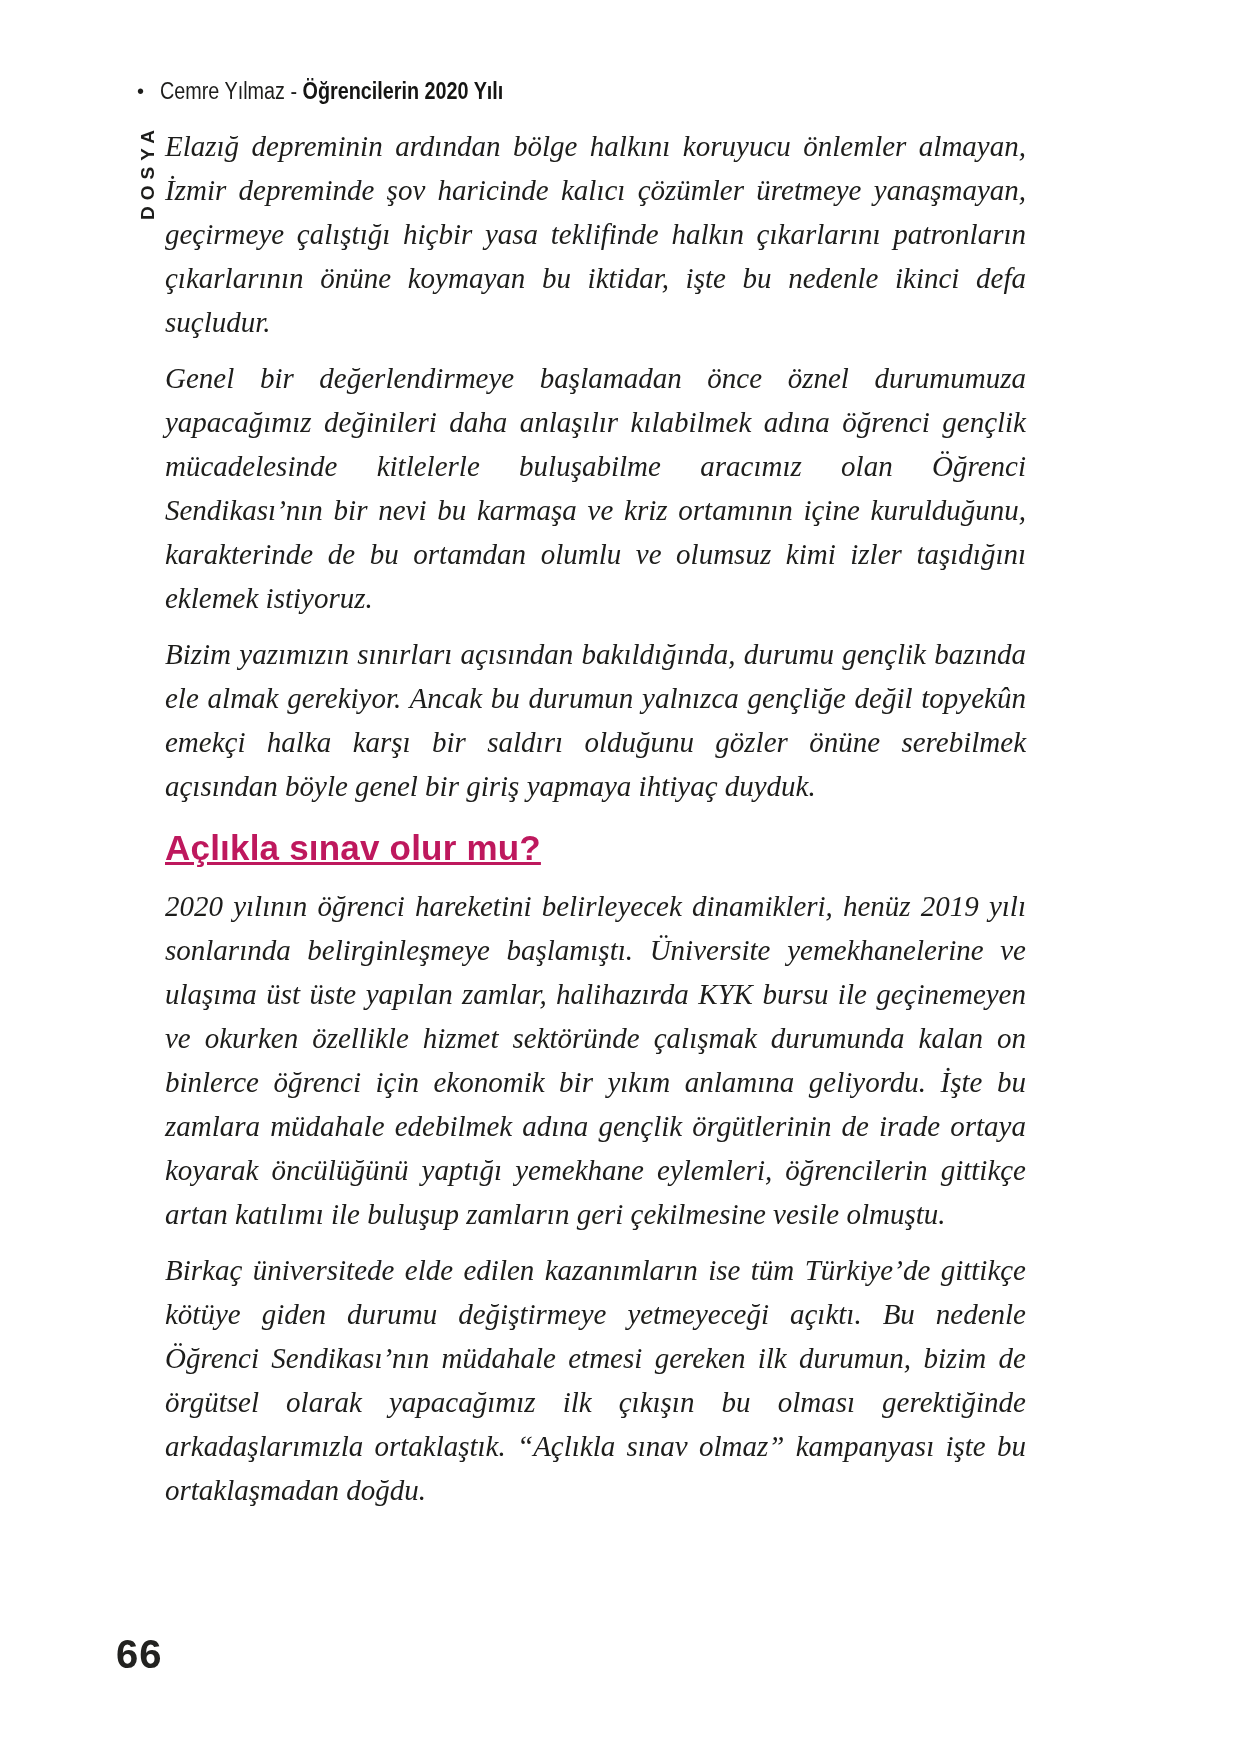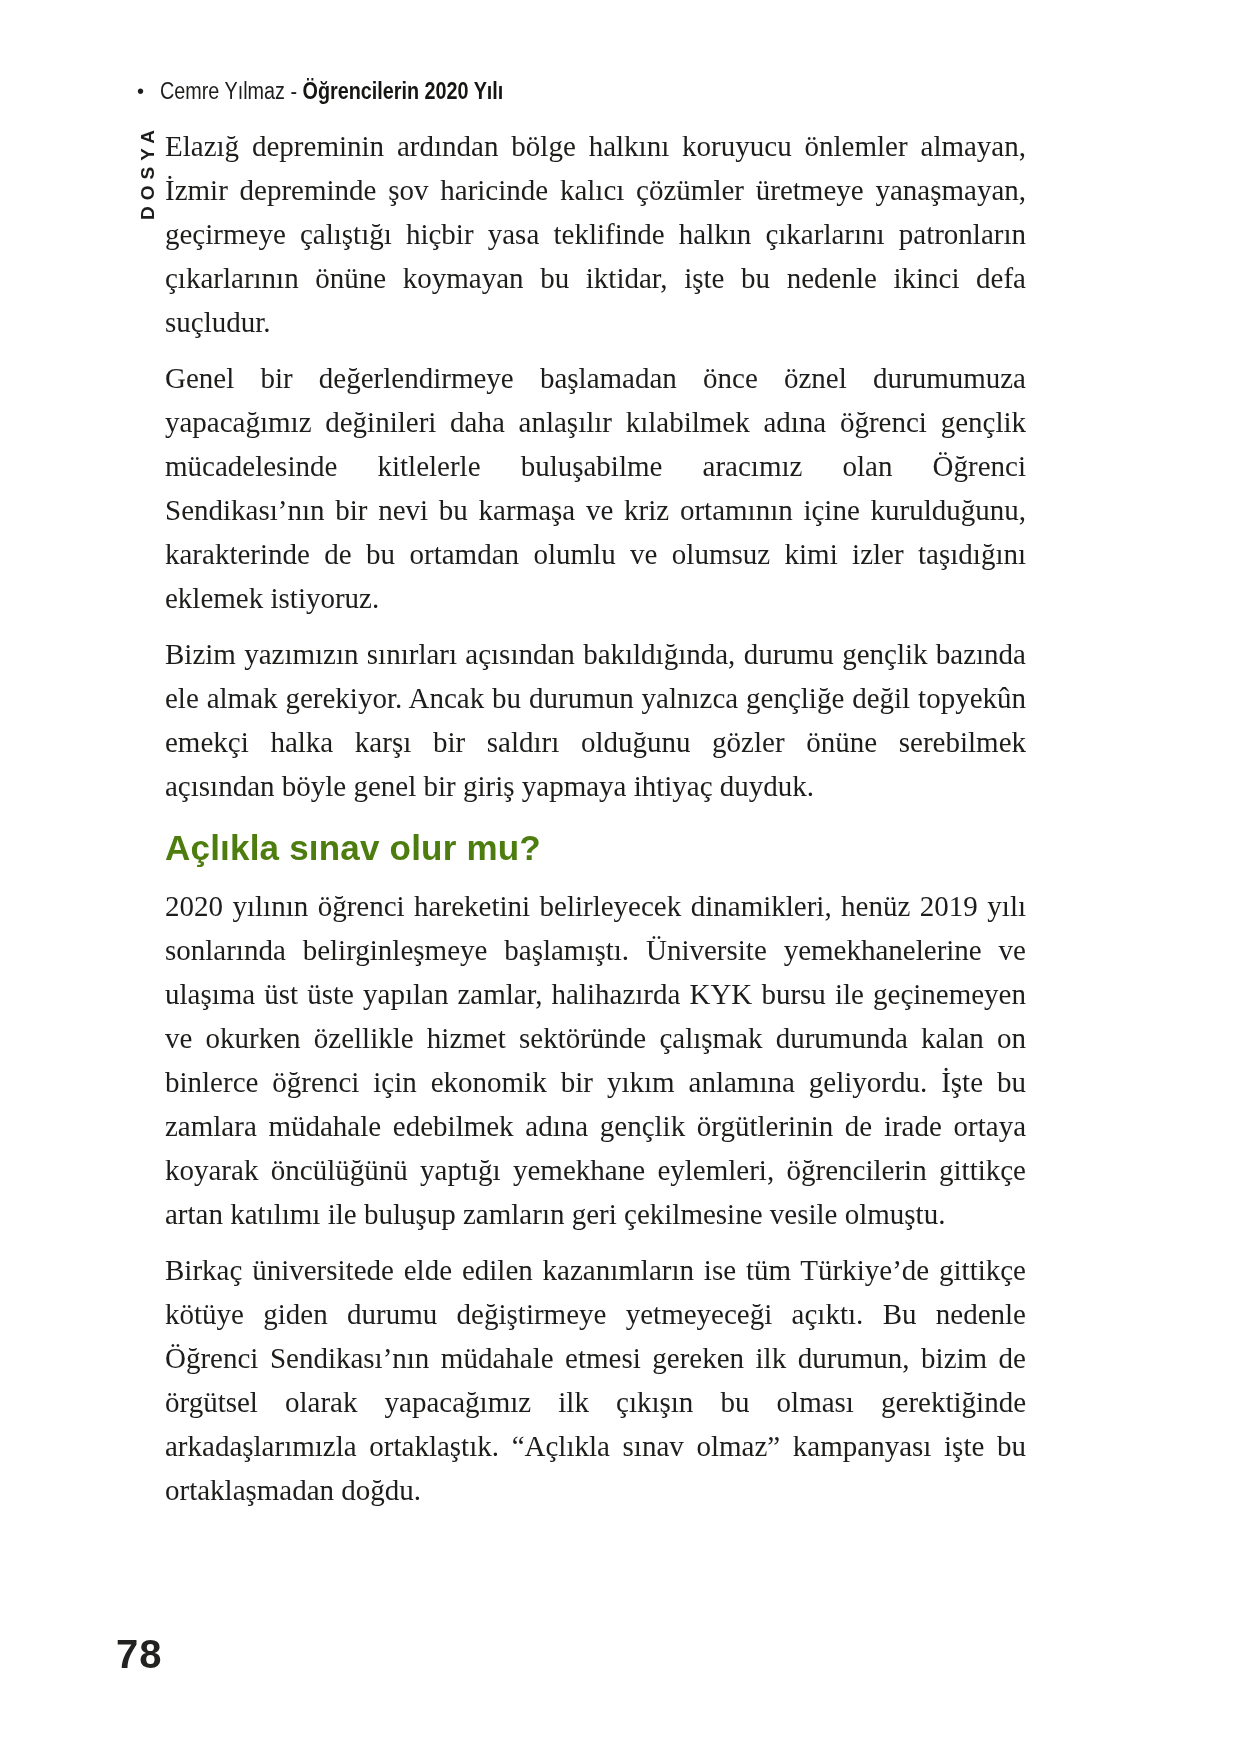--- a/index.html
+++ b/index.html
@@ -74,29 +74,31 @@
   }
   .body-column p {
     margin: 0 16px 12px 0;
     font-size: 29px;
     line-height: 44px;
     text-align: justify;
     text-justify: inter-word;
     hyphens: auto;
     -webkit-hyphens: auto;
     color: #1d1d1b;
+    font-style: italic;
   }
   .section-heading {
     margin: 18px 0 14px 0;
     font-family: "Liberation Sans", sans-serif;
     font-weight: 700;
     font-size: 35px;
     line-height: 44px;
     letter-spacing: 0.2px;
-    color: #4d7c0f;
+    color: #be185d;
+    text-decoration: underline;
   }
   
   .page-number {
     position: absolute;
     left: 116px;
     top: 1632px;
     font-family: "Liberation Sans", sans-serif;
     font-weight: 600;
     font-size: 40px;
     letter-spacing: 1px;
@@ -117,15 +119,15 @@
 
   <div class="body-column">
     <p>Elazığ depreminin ardından bölge halkını koruyucu önlemler almayan, İzmir depreminde şov haricinde kalıcı çözümler üretmeye yanaşmayan, geçirmeye çalıştığı hiçbir yasa teklifinde halkın çıkarlarını patronların çıkarlarının önüne koymayan bu iktidar, işte bu nedenle ikinci defa suçludur.</p>
     <p>Genel bir değerlendirmeye başlamadan önce öznel durumumuza yapacağımız değinileri daha anlaşılır kılabilmek adına öğrenci gençlik mücadelesinde kitlelerle buluşabilme aracımız olan Öğrenci Sendikası’nın bir nevi bu karmaşa ve kriz ortamının içine kurulduğunu, karakterinde de bu ortamdan olumlu ve olumsuz kimi izler taşıdığını eklemek istiyoruz.</p>
     <p>Bizim yazımızın sınırları açısından bakıldığında, durumu gençlik bazında ele almak gerekiyor. Ancak bu durumun yalnızca gençliğe değil topyekûn emekçi halka karşı bir saldırı olduğunu gözler önüne serebilmek açısından böyle genel bir giriş yapmaya ihtiyaç duyduk.</p>
     <h2 class="section-heading">Açlıkla sınav olur mu?</h2>
     <p>2020 yılının öğrenci hareketini belirleyecek dinamikleri, henüz 2019 yılı sonlarında belirginleşmeye başlamıştı. Üniversite yemekhanelerine ve ulaşıma üst üste yapılan zamlar, halihazırda KYK bursu ile geçinemeyen ve okurken özellikle hizmet sektöründe çalışmak durumunda kalan on binlerce öğrenci için ekonomik bir yıkım anlamına geliyordu. İşte bu zamlara müdahale edebilmek adına gençlik örgütlerinin de irade ortaya koyarak öncülüğünü yaptığı yemekhane eylemleri, öğrencilerin gittikçe artan katılımı ile buluşup zamların geri çekilmesine vesile olmuştu.</p>
     <p>Birkaç üniversitede elde edilen kazanımların ise tüm Türkiye’de gittikçe kötüye giden durumu değiştirmeye yetmeyeceği açıktı. Bu nedenle Öğrenci Sendikası’nın müdahale etmesi gereken ilk durumun, bizim de örgütsel olarak yapacağımız ilk çıkışın bu olması gerektiğinde arkadaşlarımızla ortaklaştık. “Açlıkla sınav olmaz” kampanyası işte bu ortaklaşmadan doğdu.</p>
   </div>
 
-  <div class="page-number">78</div>
+  <div class="page-number">66</div>
 
 </div>
 
 </body></html>

